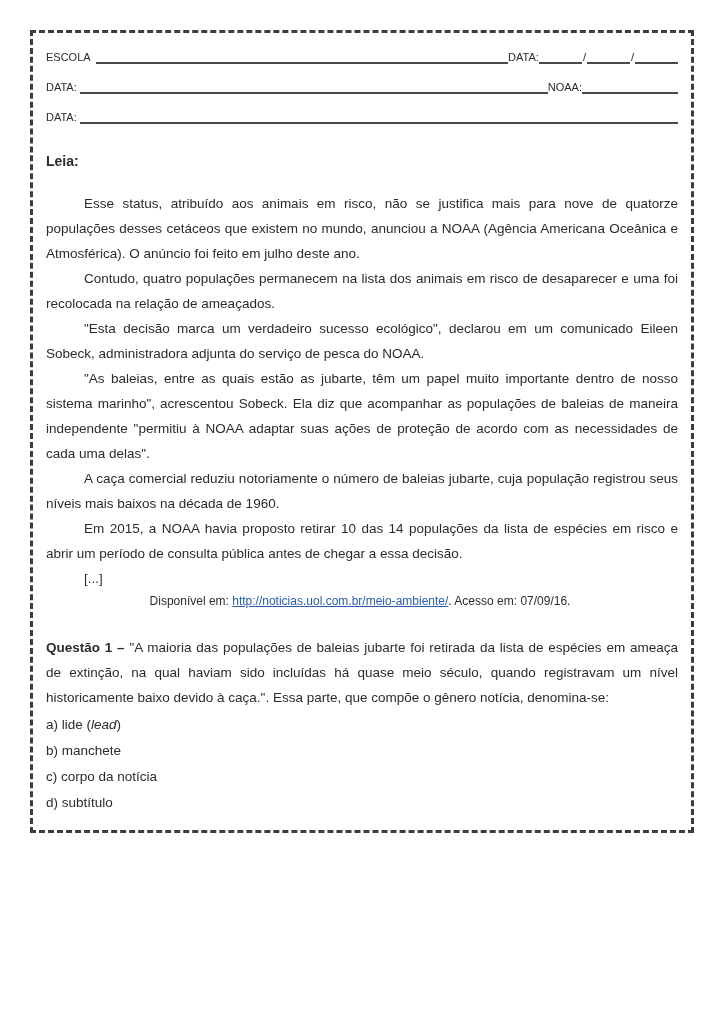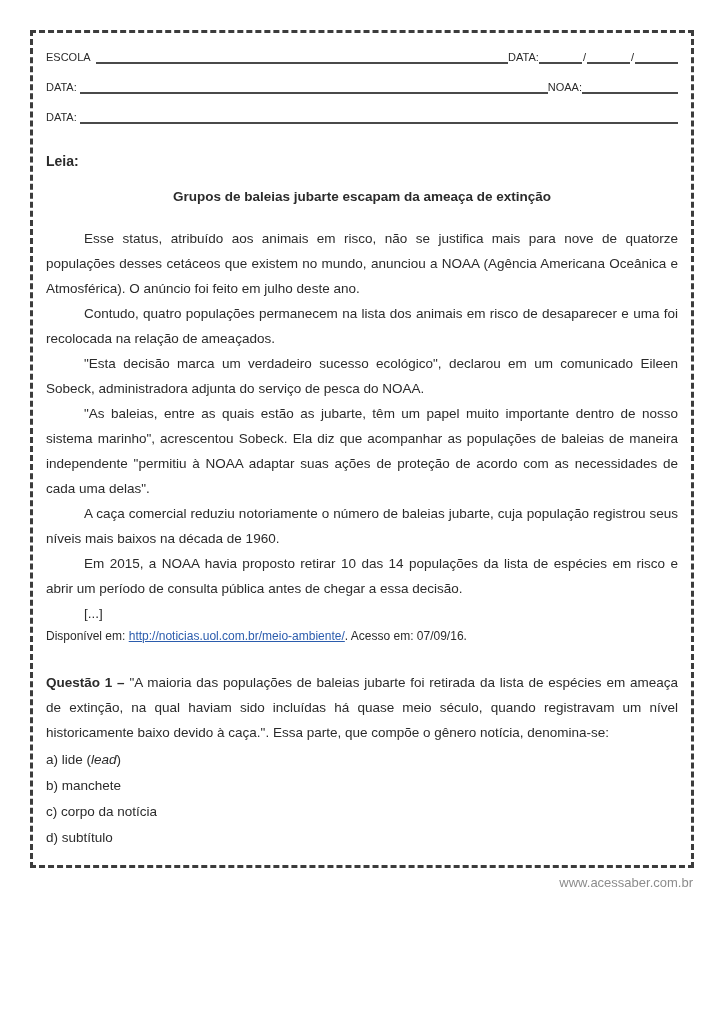--- a/index.html
+++ b/index.html
@@ -59,21 +59,21 @@
   .article p {
     margin: 0;
     font-size: 13.5px;
     line-height: 25px;
     text-align: justify;
     text-indent: 38px;
   }
   .source-line {
     margin: 2px 4px 0 0;
     font-size: 12px;
-    text-align: left;
+    text-align: center;
     line-height: 16px;
   }
   .source-line a {
     color: #2b5cad;
     text-decoration: underline;
   }
   
   .question {
     margin: 26px 0 0 0;
     font-size: 13.5px;
@@ -119,21 +119,20 @@
         <span class="blank w-turma"></span>
       </div>
       <div class="field-row">
         <span class="field-label">DATA:</span>
         <span class="blank grow"></span>
       </div>
     </div>
 
     <p class="leia">Leia:</p>
 
-    <h1 class="article-title">Grupos de baleias jubarte escapam da ameaça de extinção</h1>
 
     <div class="article">
       <p>Esse status, atribuído aos animais em risco, não se justifica mais para nove de quatorze populações desses cetáceos que existem no mundo, anunciou a NOAA (Agência Americana Oceânica e Atmosférica). O anúncio foi feito em julho deste ano.</p>
       <p>Contudo, quatro populações permanecem na lista dos animais em risco de desaparecer e uma foi recolocada na relação de ameaçados.</p>
       <p>"Esta decisão marca um verdadeiro sucesso ecológico", declarou em um comunicado Eileen Sobeck, administradora adjunta do serviço de pesca do NOAA.</p>
       <p>"As baleias, entre as quais estão as jubarte, têm um papel muito importante dentro de nosso sistema marinho", acrescentou Sobeck. Ela diz que acompanhar as populações de baleias de maneira independente "permitiu à NOAA adaptar suas ações de proteção de acordo com as necessidades de cada uma delas".</p>
       <p>A caça comercial reduziu notoriamente o número de baleias jubarte, cuja população registrou seus níveis mais baixos na década de 1960.</p>
       <p>Em 2015, a NOAA havia proposto retirar 10 das 14 populações da lista de espécies em risco e abrir um período de consulta pública antes de chegar a essa decisão.</p>
       <p>[...]</p>
     </div>
@@ -156,14 +155,13 @@
       <div class="option-row">
         <span>c) corpo da notícia</span><span class="em"></span><span></span>
       </div>
       <div class="option-row">
         <span>d) subtítulo</span><span class="em"></span><span></span>
       </div>
     </div>
 
   </div>
 
-  <div class="site-footer">www.acessaber.com.br</div>
 </div>
 
 </body></html>

